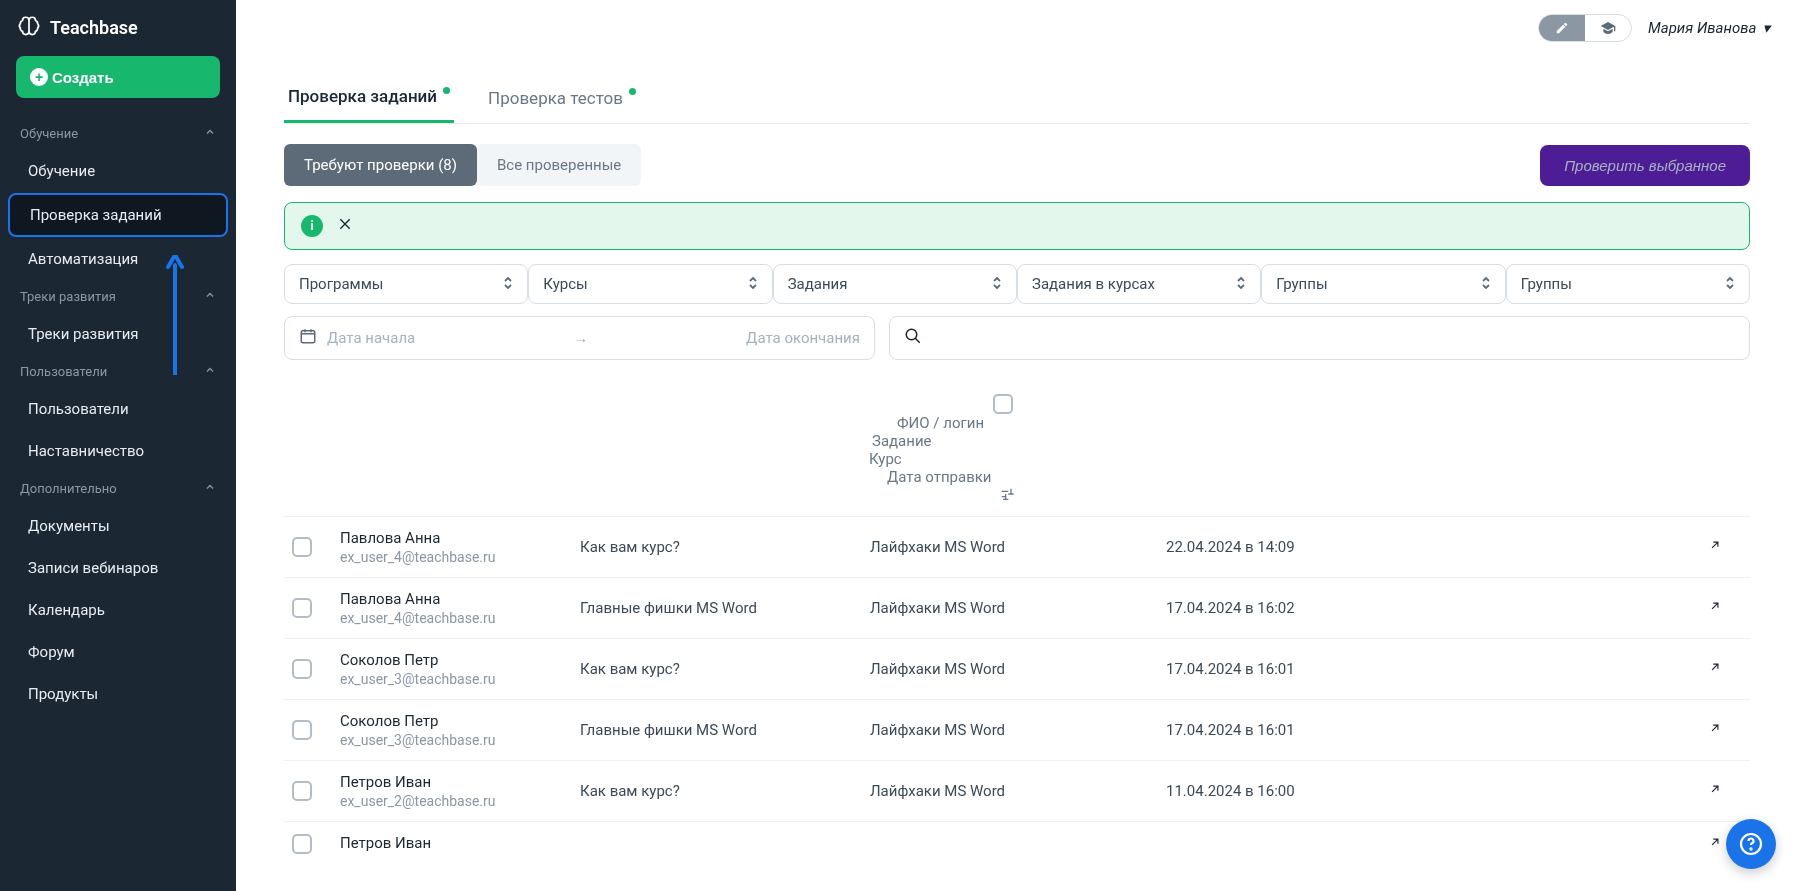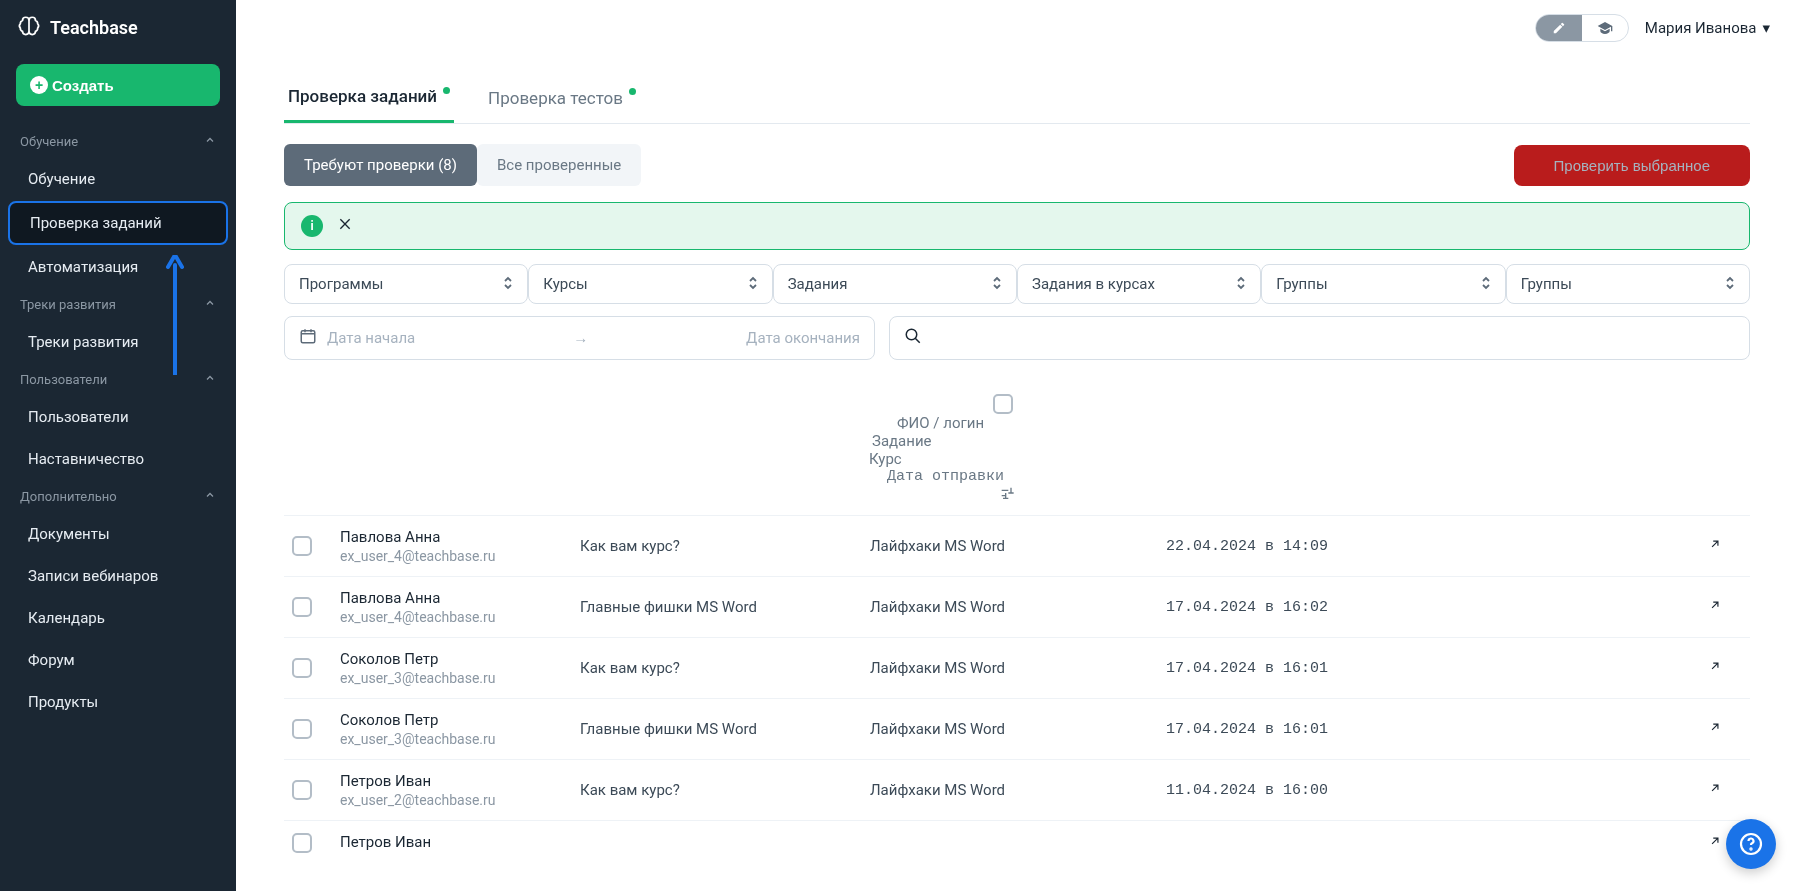--- a/index.html
+++ b/index.html
@@ -2,52 +2,52 @@
 <html><head>
 <meta charset="utf-8">
 <style>
 * { margin: 0; padding: 0; box-sizing: border-box; }
 body { font-family: -apple-system, BlinkMacSystemFont, "Segoe UI", Roboto, Arial, sans-serif; background: #fff; overflow: hidden; }
 
 .layout { display: flex; height: 100vh; }
 
 
 .sidebar { width: 236px; background: #1b2733; color: #fff; display: flex; flex-direction: column; padding-top: 14px; flex-shrink: 0; }
-.logo { display: flex; align-items: center; gap: 8px; padding: 0 16px 24px 16px; font-size: 18px; font-weight: 600; }
+.logo { display: flex; align-items: center; gap: 8px; padding: 0 16px 16px 16px; font-size: 18px; font-weight: 600; }
 .logo svg { flex-shrink: 0; }
 .create-btn { margin: 0 16px 20px 16px; background: #18b76e; color: #fff; border: none; border-radius: 8px; padding: 12px 14px; font-size: 15px; font-weight: 600; cursor: pointer; display: flex; align-items: center; gap: 4px; }
 .create-btn .plus-circle { width: 18px; height: 18px; background: #fff; color: #18b76e; border-radius: 50%; display: inline-flex; align-items: center; justify-content: center; font-weight: 700; font-size: 14px; line-height: 1; }
 .nav-section-header { display: flex; align-items: center; justify-content: space-between; padding: 8px 20px; color: #8b97a3; font-size: 13px; cursor: pointer; }
 .nav-section-header .chevron { font-size: 12px; }
 .nav-item { padding: 11px 20px; font-size: 15px; color: #e6ecf2; cursor: pointer; border-radius: 8px; margin: 2px 8px; }
 .nav-item.active { background: #0f1821; border: 2px solid #1a73e8; }
 .arrow-pointer { position: absolute; left: 165px; top: 255px; color: #1a73e8; pointer-events: none; z-index: 100; }
 
 
 .main { flex: 1; display: flex; flex-direction: column; background: #fff; overflow: hidden; }
-.topbar { display: flex; justify-content: flex-end; align-items: center; padding: 14px 28px; gap: 16px; }
+.topbar { display: flex; justify-content: flex-end; align-items: center; padding: 14px 28px; gap: 16px; font-style: italic; }
 .mode-toggle { display: flex; align-items: center; background: #fff; border: 1px solid #d6dee6; border-radius: 20px; overflow: hidden; height: 28px; }
 .mode-toggle .seg { width: 46px; height: 100%; display: flex; align-items: center; justify-content: center; cursor: pointer; color: #5d6b79; }
 .mode-toggle .seg.active { background: #8b97a3; color: #fff; }
 .user-menu { display: flex; align-items: center; gap: 6px; font-size: 15px; color: #1b2733; cursor: pointer; }
 
 .content { padding: 20px 48px 0 48px; flex: 1; overflow: hidden; }
 
 .tabs { display: flex; gap: 30px; border-bottom: 1px solid #e3e9ef; margin-bottom: 20px; }
 .tab { padding: 10px 4px 14px 4px; font-size: 17px; color: #6a7885; cursor: pointer; position: relative; display: flex; align-items: center; gap: 6px; }
 .tab.active { color: #1b2733; border-bottom: 3px solid #18b76e; font-weight: 500; }
 .tab .dot { width: 7px; height: 7px; background: #18b76e; border-radius: 50%; position: relative; top: -6px; }
 
 .filter-row { display: flex; gap: 16px; margin-bottom: 16px; align-items: center; }
 .pill-tabs { display: flex; }
 .pill { padding: 12px 20px; font-size: 15px; cursor: pointer; border-radius: 6px; }
 .pill.active { background: #5d6b79; color: #fff; }
 .pill:not(.active) { background: #f2f5f8; color: #6a7885; }
 .spacer { flex: 1; }
-.check-btn { padding: 12px 40px; background: #b91c1c; color: #a6b2bf; border: none; border-radius: 8px; font-size: 15px; cursor: not-allowed; }
+.check-btn { padding: 12px 24px; background: #4c1d95; color: #a6b2bf; border: none; border-radius: 8px; font-size: 15px; cursor: not-allowed; font-style: italic; }
 
 .info-banner { display: flex; align-items: center; gap: 14px; background: #e4f7ed; border: 1px solid #18b76e; border-radius: 8px; padding: 12px 16px; margin-bottom: 14px; }
 .info-banner .info-icon { width: 22px; height: 22px; background: #18b76e; color: #fff; border-radius: 50%; display: flex; align-items: center; justify-content: center; font-size: 12px; font-weight: 700; font-style: normal; }
 .info-banner .txt { flex: 1; font-size: 15px; color: #1b2733; }
 .info-banner .close-icon { cursor: pointer; color: #1b2733; }
 
 .dropdown-row { display: flex; gap: 0; margin-bottom: 12px; }
 .dropdown { flex: 1; border: 1px solid #d6dee6; border-radius: 8px; padding: 10px 14px; font-size: 15px; color: #3c4a57; display: flex; justify-content: space-between; align-items: center; cursor: pointer; background: #fff; }
 .dropdown .chev { font-size: 12px; color: #5d6b79; }
 
@@ -57,21 +57,21 @@
 .date-range .sep-arrow { margin: 0 auto 0 auto; padding: 0 40px; color: #a6b2bf; }
 .search-box { flex: 1; border: 1px solid #d6dee6; border-radius: 8px; padding: 10px 14px; display: flex; align-items: center; gap: 10px; }
 .search-box input { border: none; outline: none; flex: 1; font-size: 15px; }
 
 .table { width: 100%; }
 .thead { display: flex; align-items: center; padding: 10px 8px; color: #6a7885; font-size: 15px; flex-direction: column; }
 .col-check { width: 48px; display: flex; align-items: center; }
 .col-name { width: 240px; }
 .col-task { width: 290px; }
 .col-course { width: 296px; }
-.col-date { width: 260px; font-family: Liberation Mono, monospace; }
+.col-date { width: 260px; }
 .col-action { flex: 1; display: flex; justify-content: flex-end; padding-right: 20px; }
 .checkbox { width: 20px; height: 20px; border: 2px solid #b3bdc7; border-radius: 5px; cursor: pointer; background: #fff; }
 .settings-icon { cursor: pointer; color: #6a7885; }
 
 .tbody { }
 .row { display: flex; align-items: center; padding: 12px 8px; border-top: 1px solid #eef2f6; font-size: 15px; color: #3c4a57; }
 .row .name-cell .primary { color: #1b2733; }
 .row .name-cell .secondary { color: #8b97a3; font-size: 14px; margin-top: 2px; }
 .row .open-icon { cursor: pointer; color: #1b2733; }
 

